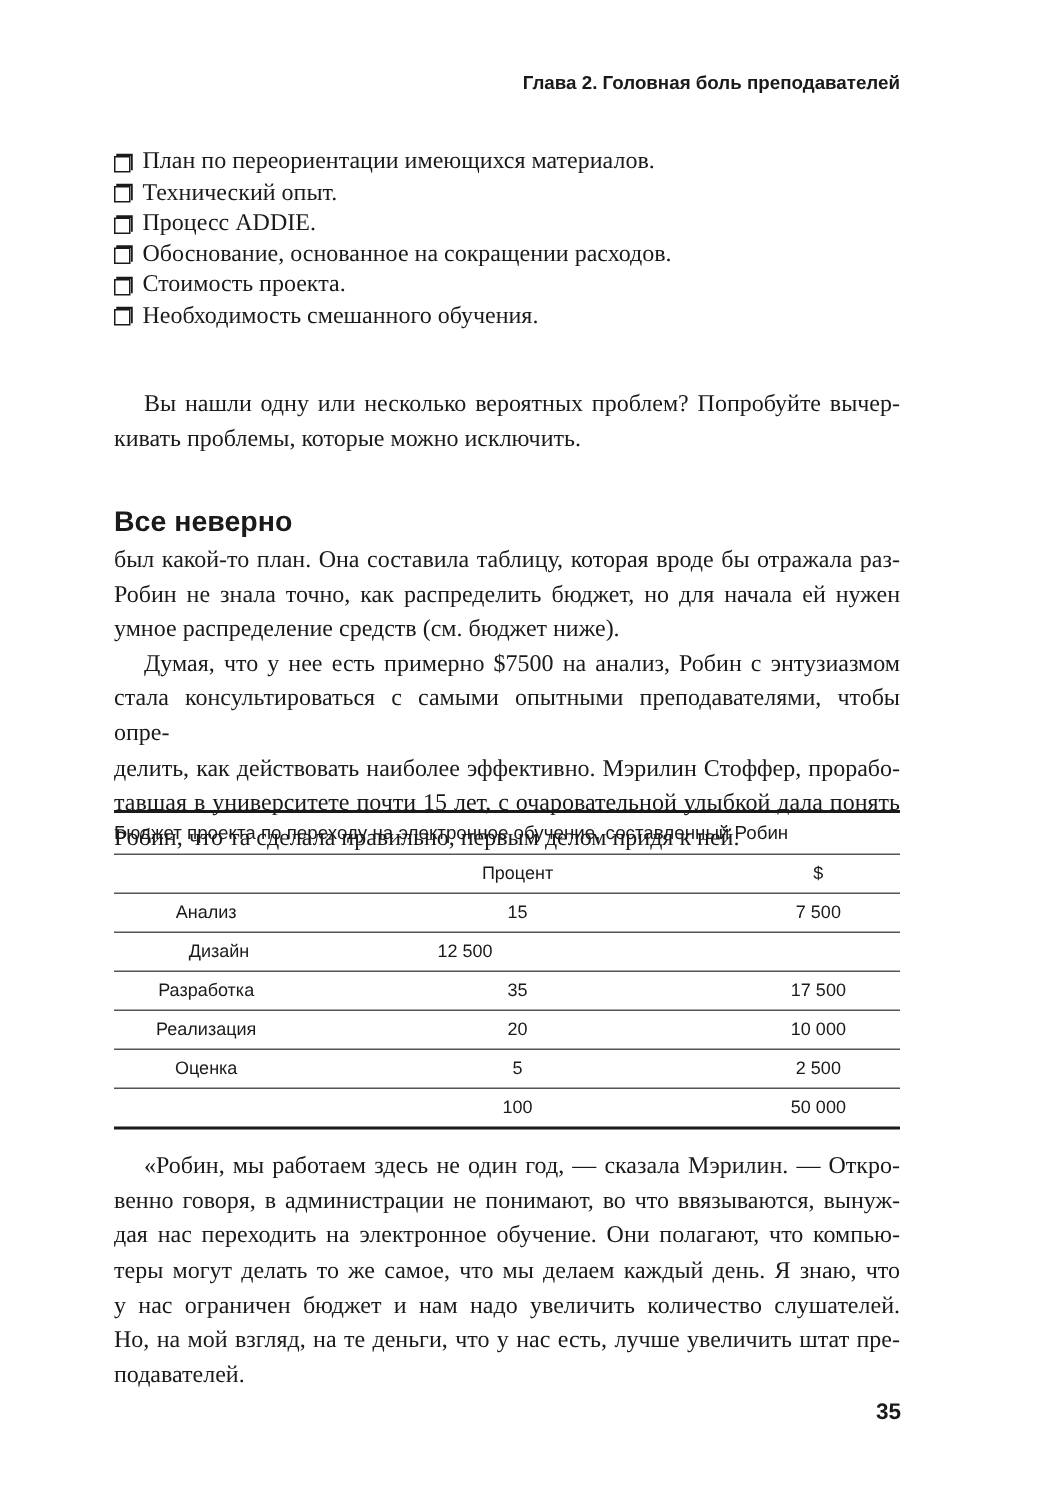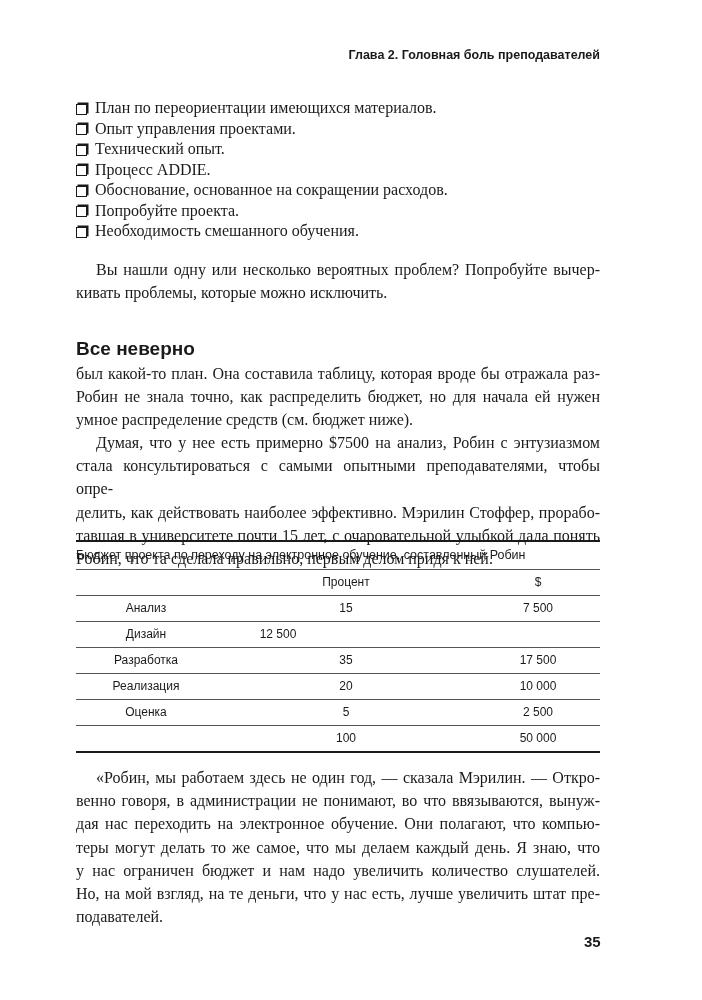--- a/index.html
+++ b/index.html
@@ -11,55 +11,51 @@
     .box { display:inline-block; width:9px; height:9px; border:1.4px solid #1a1a1a; margin-right:8px; position:relative; box-shadow:1.5px -1.5px 0 0 #1a1a1a; margin-top:2px; }
     .para { position:absolute; left:76px; width:524px; font-family:"Liberation Serif", serif; font-size:16px; line-height:23.2px; text-align:justify; margin:0; }
     .para .line { display:block; text-align:justify; text-align-last:justify; }
     .para .line.last { text-align-last:left; }
     .indent { text-indent:20px; }
     .heading { position:absolute; left:76px; top:338px; font-family:"Liberation Sans", sans-serif; font-weight:bold; font-size:19px; margin:0; }
     .table { position:absolute; left:76px; top:540px; width:524px; font-family:"Liberation Sans", sans-serif; font-size:12px; }
     .rule-thick { border-top:2px solid #1a1a1a; }
     .rule { border-top:1px solid #555; }
     .caption { font-weight:normal; font-size:12.5px; height:27px; line-height:27px; }
-    .trow { display:flex; height:25px; line-height:25px; }
+    .trow { display:flex; height:25px; line-height:25px;gap:32px; }
     .trow .c1 { width:140px; text-align:center; }
     .trow .c2 { width:260px; text-align:center; }
     .trow .c3 { width:124px; text-align:center; }
     .page-number { position:absolute; top:933px; left:584px; font-family:"Liberation Sans", sans-serif; font-weight:bold; font-size:15px; }
   </style>
 </head>
 <body>
 
 <div class="running-head sans">Глава  2. Головная боль преподавателей</div>
 
 <ul class="checklist">
   <li>
       <span class="box"></span>
       <span>План по переориентации имеющихся материалов.</span>
     </li>
   <li>
       <span class="box"></span>
-      <span>Опыт управления проектами.</span>
-    </li>
-  <li>
-      <span class="box"></span>
       <span>Технический опыт.</span>
     </li>
   <li>
       <span class="box"></span>
       <span>Процесс ADDIE.</span>
     </li>
   <li>
       <span class="box"></span>
       <span>Обоснование, основанное на сокращении расходов.</span>
     </li>
   <li>
       <span class="box"></span>
-      <span>Попробуйте проекта.</span>
+      <span>Стоимость проекта.</span>
     </li>
   <li>
       <span class="box"></span>
       <span>Необходимость смешанного обучения.</span>
     </li>
 </ul>
 
 <div class="para" style="top:258px;">
   <span class="line indent">Вы нашли одну или несколько вероятных проблем? Попробуйте вычер-</span>
   <span class="line last">кивать проблемы, которые можно исключить.</span>

